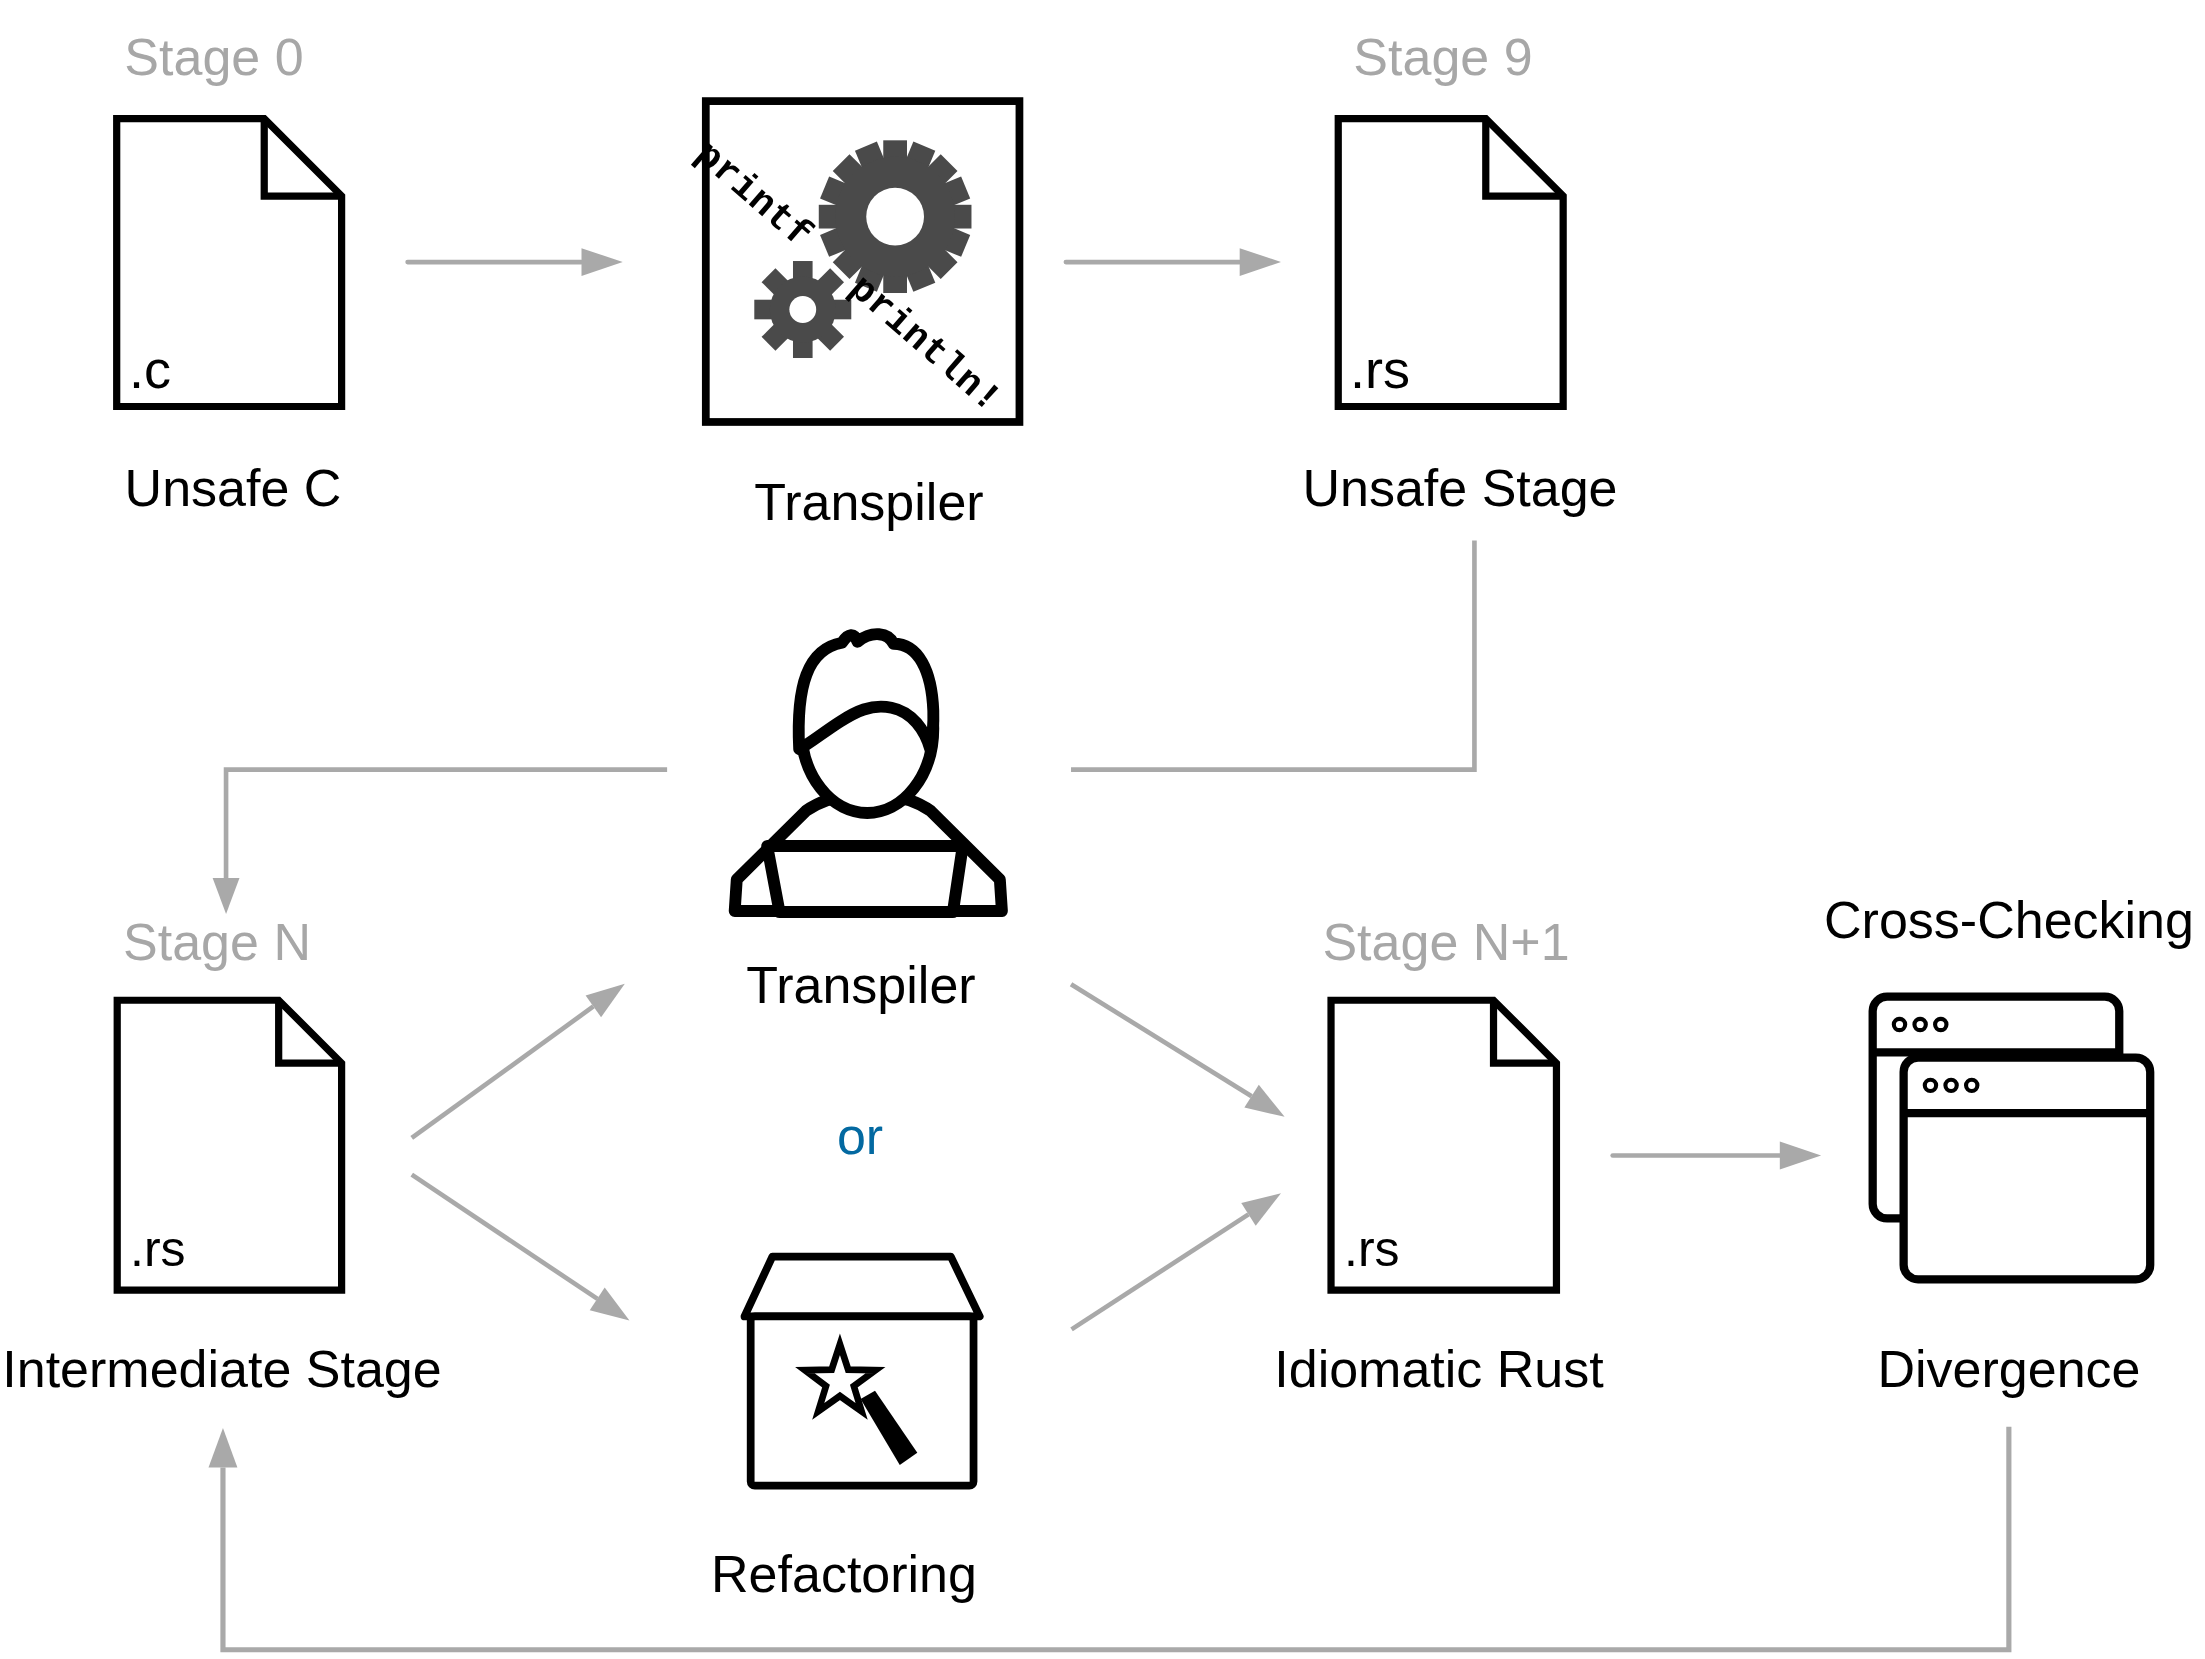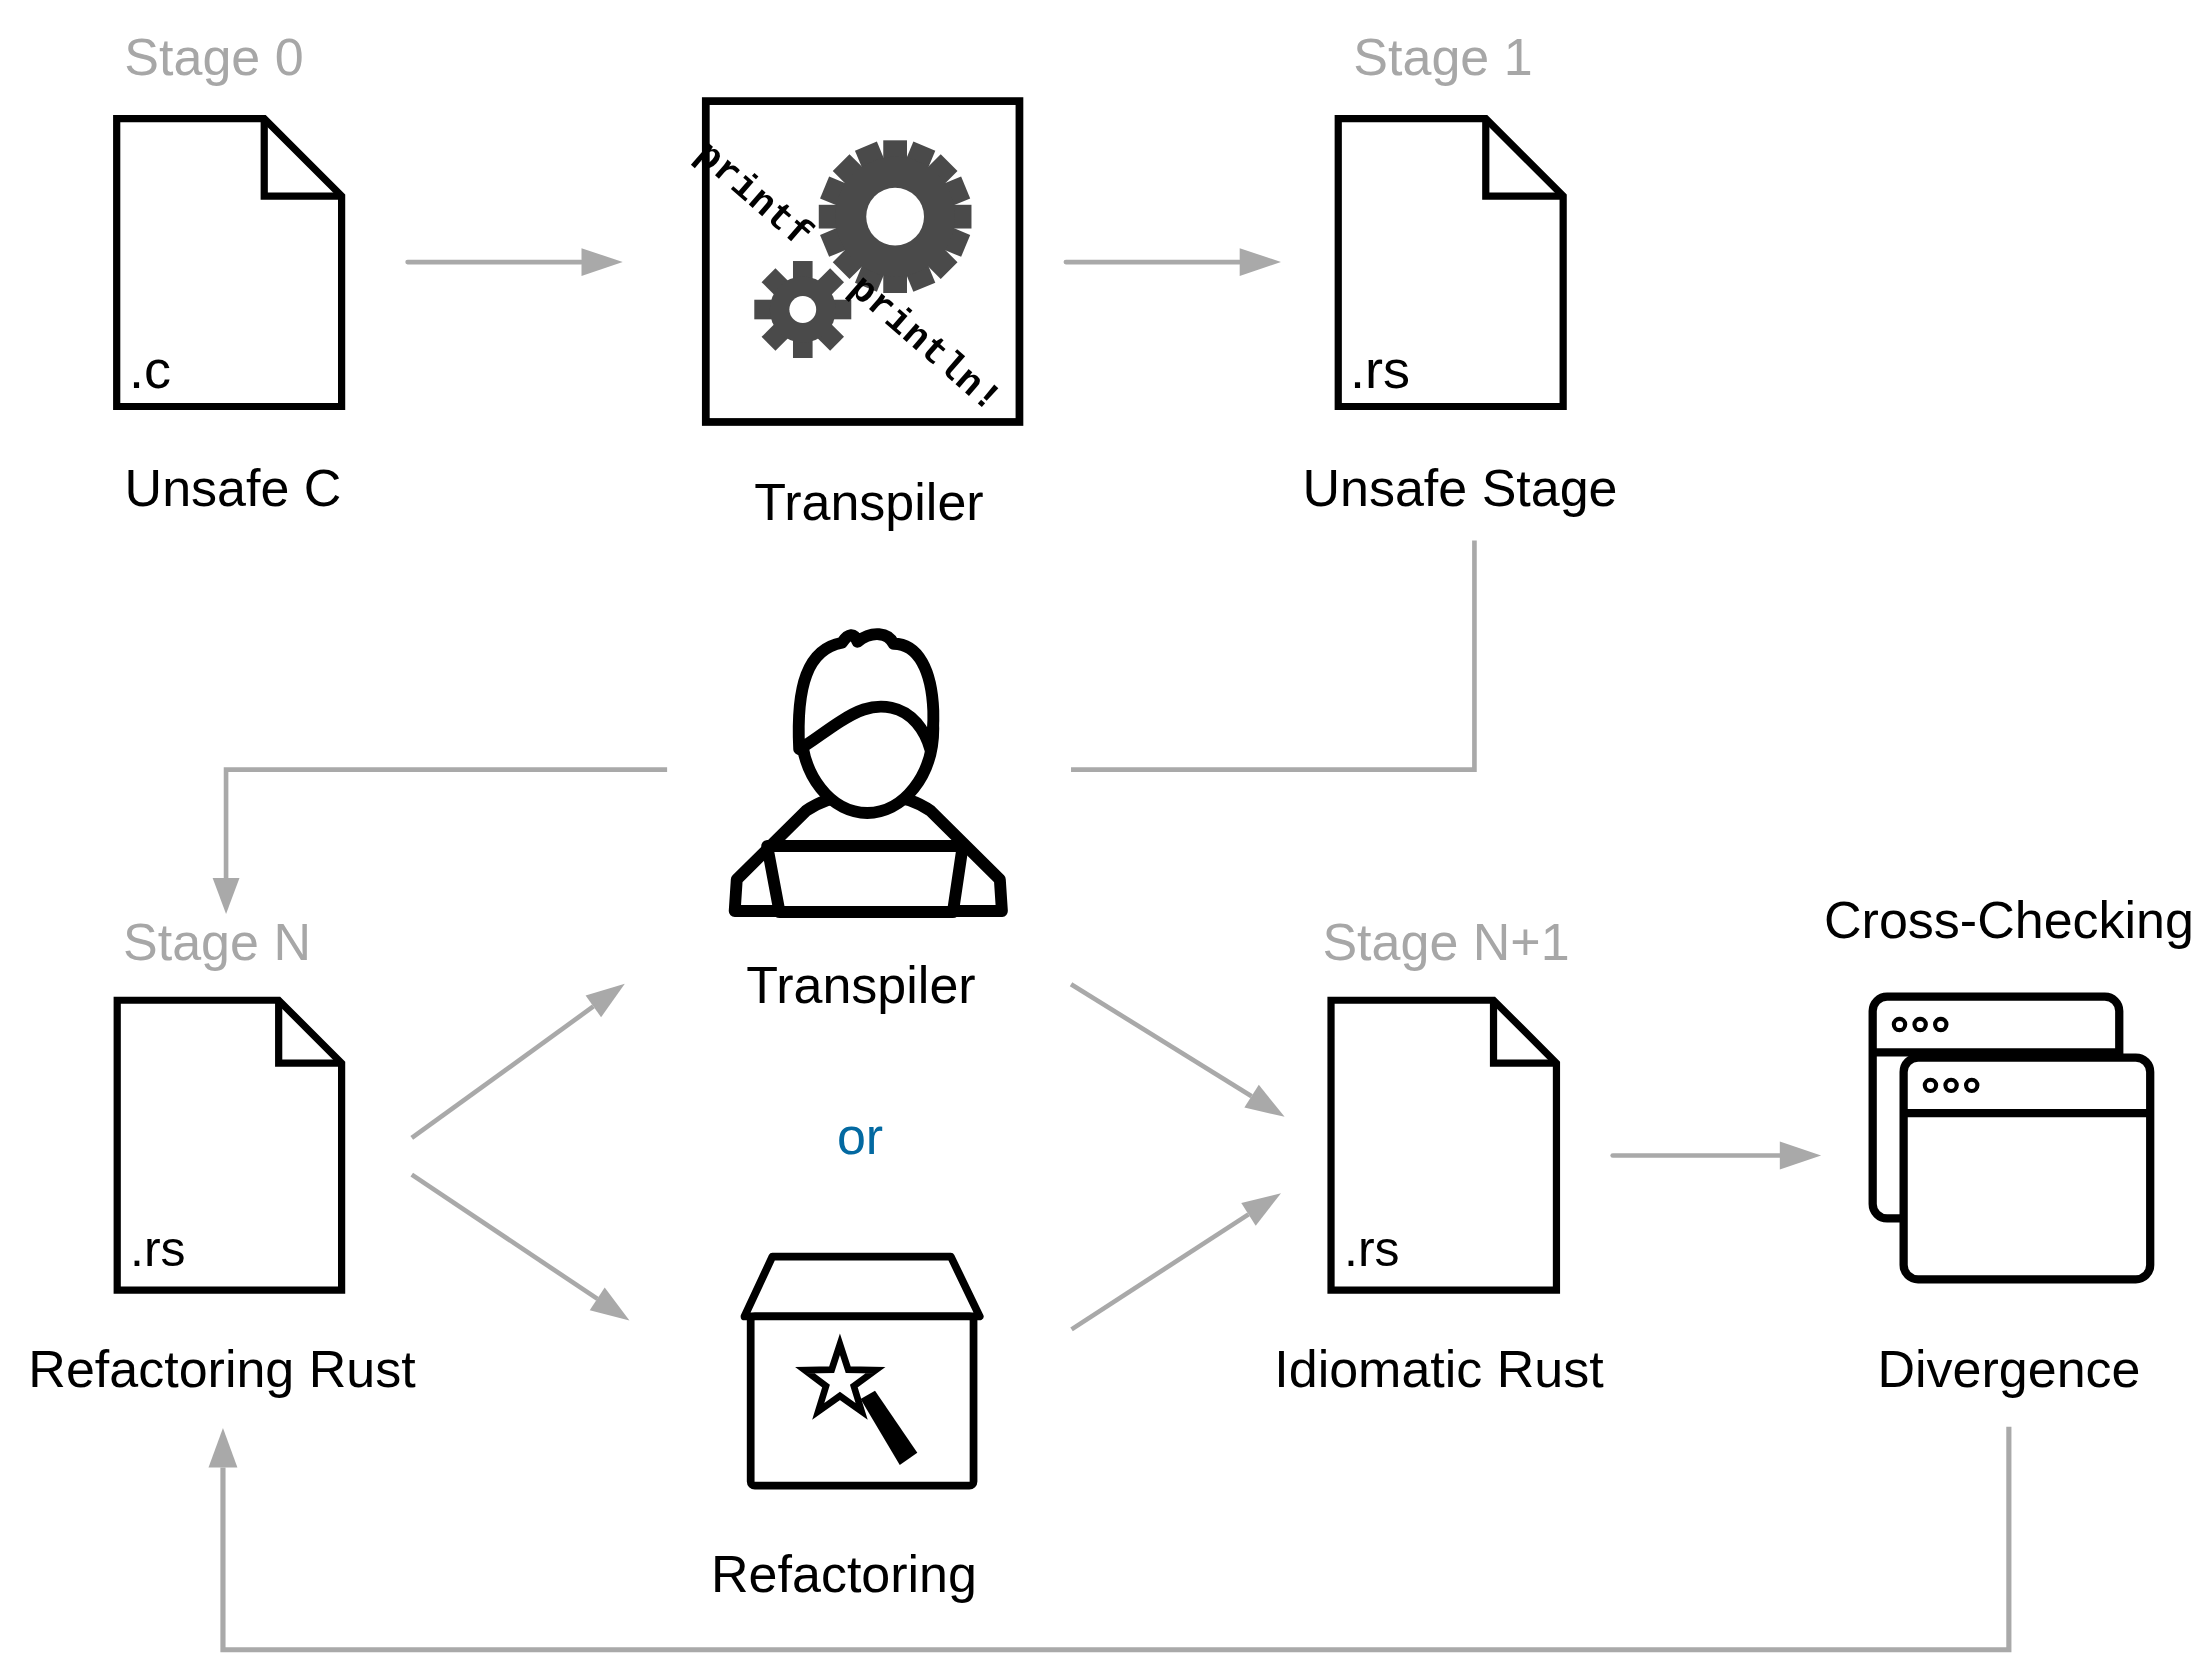--- a/index.html
+++ b/index.html
@@ -179,21 +179,21 @@
       <rect x="3690" y="2050" width="478" height="430" rx="28"></rect>
       <line x1="3690" y1="2158" x2="4168" y2="2158"></line>
       <circle cx="3742" cy="2104" r="11" stroke-width="8"></circle>
       <circle cx="3782" cy="2104" r="11" stroke-width="8"></circle>
       <circle cx="3822" cy="2104" r="11" stroke-width="8"></circle>
     </g>
   </g>
 </svg>
 
 <div class="lbl stage" style="left:214px;top:31px">Stage 0</div>
-<div class="lbl stage" style="left:1443px;top:31px">Stage 1</div>
+<div class="lbl stage" style="left:1443px;top:31px">Stage 9</div>
 
 <div class="ext" style="left:129px;top:342px">.c</div>
 <div class="ext" style="left:1350px;top:342px">.rs</div>
 
 <div class="lbl" style="left:233px;top:462px">Unsafe C</div>
 <div class="lbl" style="left:869px;top:476px">Transpiler</div>
 <div class="lbl" style="left:1460px;top:462px">Unsafe Stage</div>
 
 <div class="code-diag">printf println!</div>
 
@@ -201,18 +201,18 @@
 
 <div class="lbl stage" style="left:217px;top:916px">Stage N</div>
 <div class="lbl stage" style="left:1446px;top:916px">Stage N+1</div>
 <div class="lbl" style="left:2009px;top:894px">Cross-Checking</div>
 
 <div class="lbl graytxt" style="left:860px;top:1110px">or</div>
 
 <div class="ext ext-sm" style="left:130px;top:1224px">.rs</div>
 <div class="ext ext-sm" style="left:1344px;top:1224px">.rs</div>
 
-<div class="lbl" style="left:222px;top:1343px">Refactoring Rust</div>
+<div class="lbl" style="left:222px;top:1343px">Intermediate Stage</div>
 <div class="lbl" style="left:1439px;top:1343px">Idiomatic Rust</div>
 <div class="lbl" style="left:2009px;top:1343px">Divergence</div>
 
 <div class="lbl" style="left:844px;top:1548px">Refactoring</div>
 
 
 </body></html>

